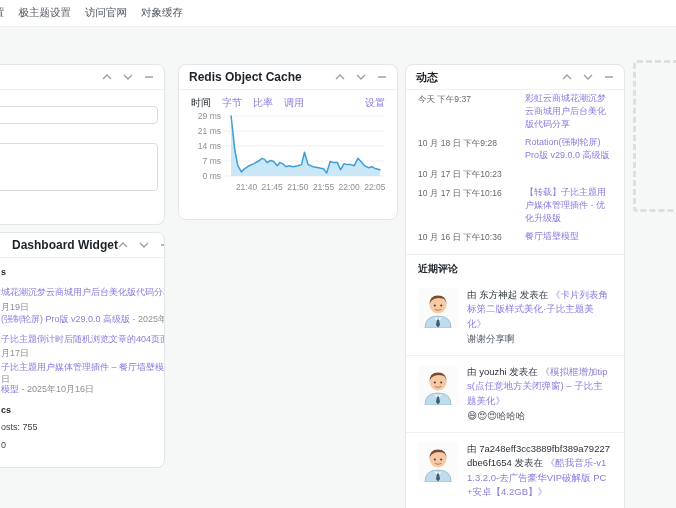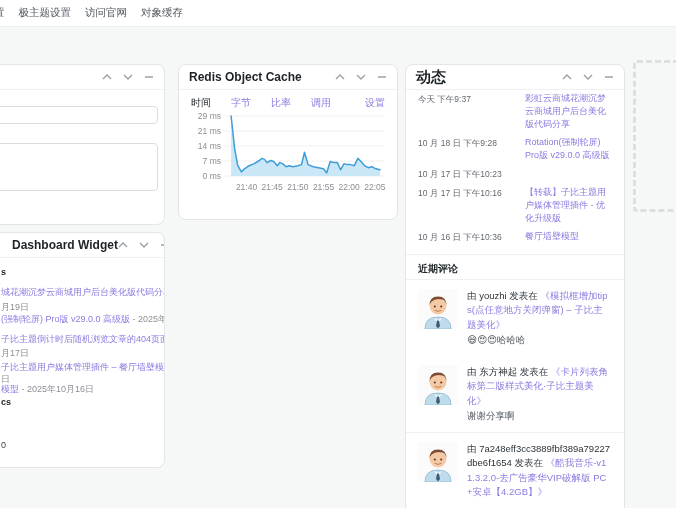--- a/index.html
+++ b/index.html
@@ -19,36 +19,36 @@
   
   .widget{
     position:absolute;background:#fff;border:1px solid #e4e5e9;border-radius:8px;
     box-sizing:border-box;overflow:hidden;
   }
   .w-head{
     display:flex;align-items:center;height:24px;padding:0 10px;
     border-bottom:1px solid #f0f0f1;
   }
   .w-title{flex:1;font-size:12px;font-weight:bold;color:#1d2327;white-space:nowrap;}
-  .w-title.cjk{font-size:15px;}
+  .w-title.cjk{font-size:11px;}
   .w-controls{display:flex;align-items:center;gap:10px;}
   .w-controls .ctl{width:11px;height:10px;display:flex;align-items:center;justify-content:center;cursor:pointer;}
   .w-controls svg{display:block;}
   
   .qd-input{
     position:absolute;box-sizing:border-box;border:1px solid #dcdcde;border-radius:4px;
     background:#fff;font:inherit;font-size:10px;padding:2px 6px;outline:none;
   }
   
   .dw-line{position:absolute;left:55px;right:0;font-size:9px;white-space:nowrap;color:#8c8f94;}
   .dw-line a{color:#8a7ce0;text-decoration:none;cursor:pointer;}
   .dw-line .dw-plain{color:#3c434a;}
   .dw-line.dw-bold .dw-plain{font-weight:bold;color:#1d2327;}
   
-  .tabs{display:flex;align-items:center;gap:20px;padding:6px 12px 0 12px;font-size:10px;}
+  .tabs{display:flex;align-items:center;gap:11px;padding:6px 12px 0 12px;font-size:10px;}
   .tab{color:#8a7ce0;cursor:pointer;text-decoration:none;}
   .tab.active{color:#1d2327;cursor:default;}
   .settings-link{margin-left:auto;color:#8a7ce0;cursor:pointer;text-decoration:none;}
   #redis-chart{display:block;margin:0 auto;}
   
   .section-label{font-size:10px;font-weight:bold;color:#1d2327;padding:7px 12px 3px 12px;}
   .posts{padding:2px 12px 6px 12px;}
   .post-row{display:flex;gap:21px;margin-bottom:5px;line-height:1.45;}
   .post-date{width:86px;flex:none;font-size:8.5px;color:#646970;white-space:nowrap;padding-top:1px;}
   .post-title{flex:1;font-size:9px;color:#8a7ce0;text-decoration:none;cursor:pointer;}
@@ -147,21 +147,22 @@
   </div>
   <div class="dw-line dw-bold" style="top:34px;"><span class="dw-plain">s</span></div>
   <div class="dw-line" style="top:53px;"><a>城花潮沉梦云商城用户后台美化版代码分享</a></div>
   <div class="dw-line" style="top:68px;"><span>月19日</span></div>
   <div class="dw-line" style="top:80px;"><a>(强制轮屏) Pro版 v29.0.0 高级版</a><span> - 2025年10月18</span></div>
   <div class="dw-line" style="top:100px;"><a>子比主题倒计时后随机浏览文章的404页面</a></div>
   <div class="dw-line" style="top:114px;"><span>月17日</span></div>
   <div class="dw-line" style="top:128px;"><a>子比主题用户媒体管理插件 – 餐厅墙壁模型</a><span> - 2025</span></div>
   <div class="dw-line" style="top:140px;"><span>日</span></div>
   <div class="dw-line" style="top:150px;"><a>模型</a><span> - 2025年10月16日</span></div>
-  <div class="dw-line dw-bold" style="top:164px;"><span class="dw-plain">cs</span></div>
+  <div class="dw-line dw-bold" style="top:172px;"><span class="dw-plain">cs</span></div>
+  <div class="dw-line" style="top:189px;"><span class="dw-plain">osts: 755</span></div>
   <div class="dw-line" style="top:207px;"><span class="dw-plain">0</span></div>
 </div>
 
 <div class="widget" style="left:178px;top:64px;width:220px;height:156px;">
   <div class="w-head">
     <span class="w-title">Redis Object Cache</span>
     <span class="w-controls">
       <span class="ctl">
           <svg width="10" height="6">
             <use href="#chev-up"></use>
@@ -248,50 +249,50 @@
     </div>
     <div class="post-row">
       <span class="post-date">10 月 16 日 下午10:36</span>
       <a class="post-title">餐厅墙壁模型</a>
     </div>
   </div>
 
   <div class="comments-sec">
     <div class="section-label">近期评论</div>
 
+    <div class="comment first">
+      <svg class="avatar" width="40" height="40">
+          <use href="#avatar-man"></use>
+        </svg>
+      <div class="c-body">
+        <div class="c-meta">
+          <span>由</span>
+          <span class="c-author">东方神起</span>
+          <span>发表在</span>
+          <a>《卡片列表角标第二版样式美化·子比主题美化》</a>
+        </div>
+        <div class="c-excerpt">谢谢分享啊</div>
+      </div>
+    </div>
+
     <div class="comment">
       <svg class="avatar" width="40" height="40">
           <use href="#avatar-man"></use>
         </svg>
       <div class="c-body">
         <div class="c-meta">
           <span>由</span>
           <span class="c-author">youzhi</span>
           <span>发表在</span>
           <a>《模拟框增加tips(点任意地方关闭弹窗) – 子比主题美化》</a>
         </div>
         <div class="c-excerpt">😄😍😍哈哈哈</div>
       </div>
     </div>
 
-    <div class="comment first">
-      <svg class="avatar" width="40" height="40">
-          <use href="#avatar-man"></use>
-        </svg>
-      <div class="c-body">
-        <div class="c-meta">
-          <span>由</span>
-          <span class="c-author">东方神起</span>
-          <span>发表在</span>
-          <a>《卡片列表角标第二版样式美化·子比主题美化》</a>
-        </div>
-        <div class="c-excerpt">谢谢分享啊</div>
-      </div>
-    </div>
-
     <div class="comment">
       <svg class="avatar" width="40" height="40">
           <use href="#avatar-man"></use>
         </svg>
       <div class="c-body">
         <div class="c-meta">
           <span>由</span>
           <span class="c-author">7a248eff3cc3889fbf389a79227dbe6f1654</span>
           <span>发表在</span>
           <a>《酷我音乐-v11.3.2.0-去广告豪华VIP破解版 PC+安卓【4.2GB】》</a>

